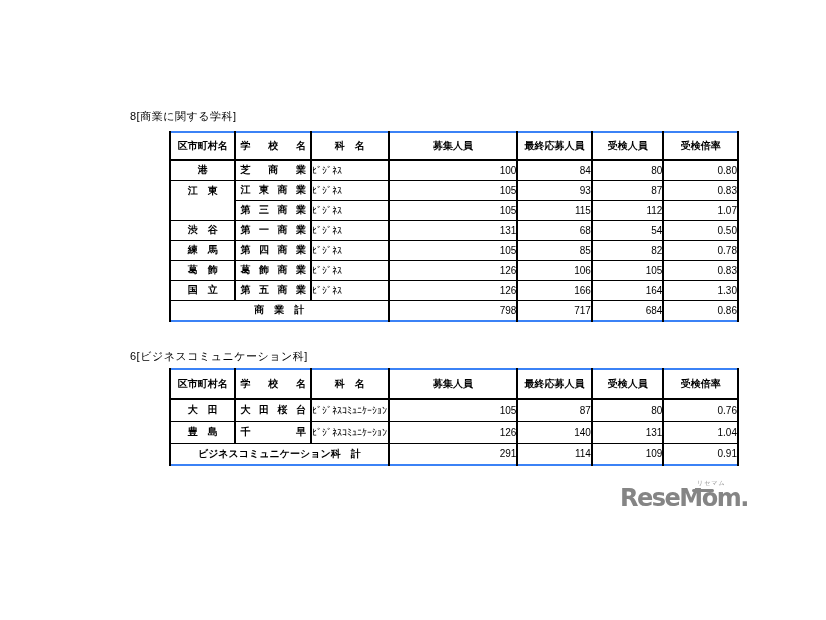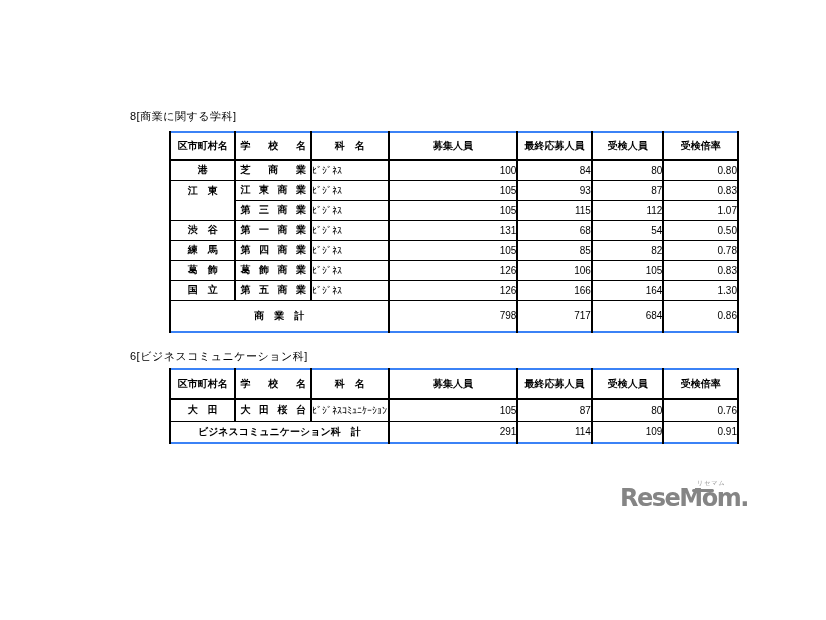--- a/index.html
+++ b/index.html
@@ -26,21 +26,21 @@
     border-top:1px solid #000;border-bottom:1px solid #000;
     border-left:2px solid #000;border-right:2px solid #000;
     padding:0;font-size:10px;overflow:hidden;white-space:nowrap;
   }
   .datatable thead th{
     font-weight:bold;text-align:center;vertical-align:middle;
     border-bottom:2px solid #000;
   }
   #table1 thead tr{height:28px;}
   #table1 tbody tr{height:20px;}
-  #table1 tr.total-row{height:32px;border-radius:10px;}
+  #table1 tr.total-row{height:21px;border-radius:10px;}
   #table2 thead tr{height:30px;}
   #table2 tbody tr{height:22px;}
   .cell-ward{text-align:center;font-weight:bold;}
   .ward-merged{vertical-align:top;}
   .ward-merged .ward-inner{line-height:19px;}
   .cell-school{font-weight:bold;}
   .j-chars{display:flex;justify-content:space-between;align-items:center;
     padding:0 4px;}
   .cell-dept{text-align:left;padding-left:2px;font-size:8px;}
   .cell-num{text-align:right;padding-right:4px;}
@@ -257,20 +257,34 @@
             <span>桜</span>
             <span>台</span>
           </div>
         </td>
       <td class="cell-dept">ﾋﾞｼﾞﾈｽｺﾐｭﾆｹｰｼｮﾝ</td>
       <td class="cell-num">105</td>
       <td class="cell-num">87</td>
       <td class="cell-num">80</td>
       <td class="cell-num">0.76</td>
     </tr>
+    <tr>
+      <td class="cell-ward">豊　島</td>
+      <td class="cell-school">
+          <div class="j-chars">
+            <span>千</span>
+            <span>早</span>
+          </div>
+        </td>
+      <td class="cell-dept">ﾋﾞｼﾞﾈｽｺﾐｭﾆｹｰｼｮﾝ</td>
+      <td class="cell-num">126</td>
+      <td class="cell-num">140</td>
+      <td class="cell-num">131</td>
+      <td class="cell-num">1.04</td>
+    </tr>
     <tr class="total-row">
       <td class="total-label" colspan="3">ビジネスコミュニケーション科　計</td>
       <td class="cell-num">291</td>
       <td class="cell-num">114</td>
       <td class="cell-num">109</td>
       <td class="cell-num">0.91</td>
     </tr>
   </tbody>
 </table>
 

